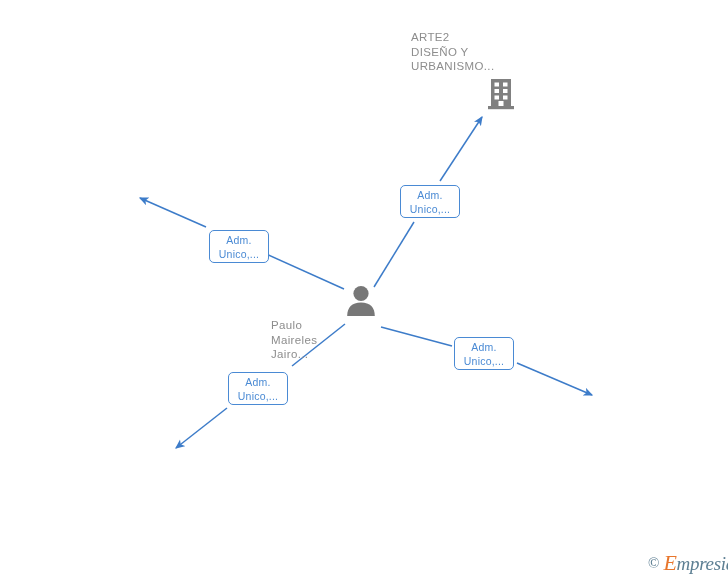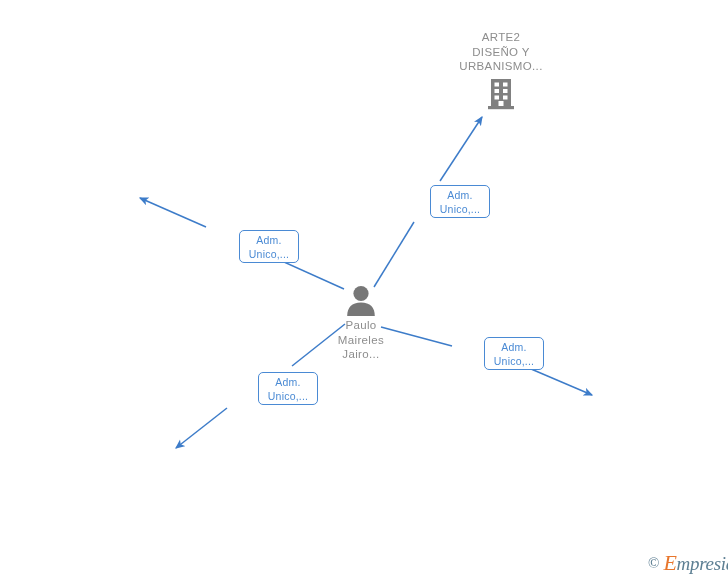--- a/index.html
+++ b/index.html
@@ -21,21 +21,20 @@
     position: absolute;
     left: 0;
     top: 0;
     width: 728px;
     height: 575px;
   }
   .node {
     position: absolute;
     width: 180px;
     margin-left: -90px;
-    text-align: center;
     user-select: none;
   }
   .node-label {
     font-size: 11.5px;
     line-height: 14.6px;
     color: #8d8d8d;
     letter-spacing: 0.35px;
     white-space: pre-line;
   }
   .node-label.bold {
@@ -56,21 +55,20 @@
     border: 1px solid #4a8ad4;
     border-radius: 5px;
     background: #ffffff;
     color: #4a8ad4;
     font-size: 10.5px;
     line-height: 13.5px;
     text-align: center;
     padding: 3px 4px 4px 4px;
     white-space: pre-line;
     letter-spacing: 0.2px;
-    margin-left: 30px;
   }
   .watermark {
     position: absolute;
     display: flex;
     align-items: center;
     gap: 4px;
     user-select: none;
   }
   .wm-c {
     font-size: 15px;

